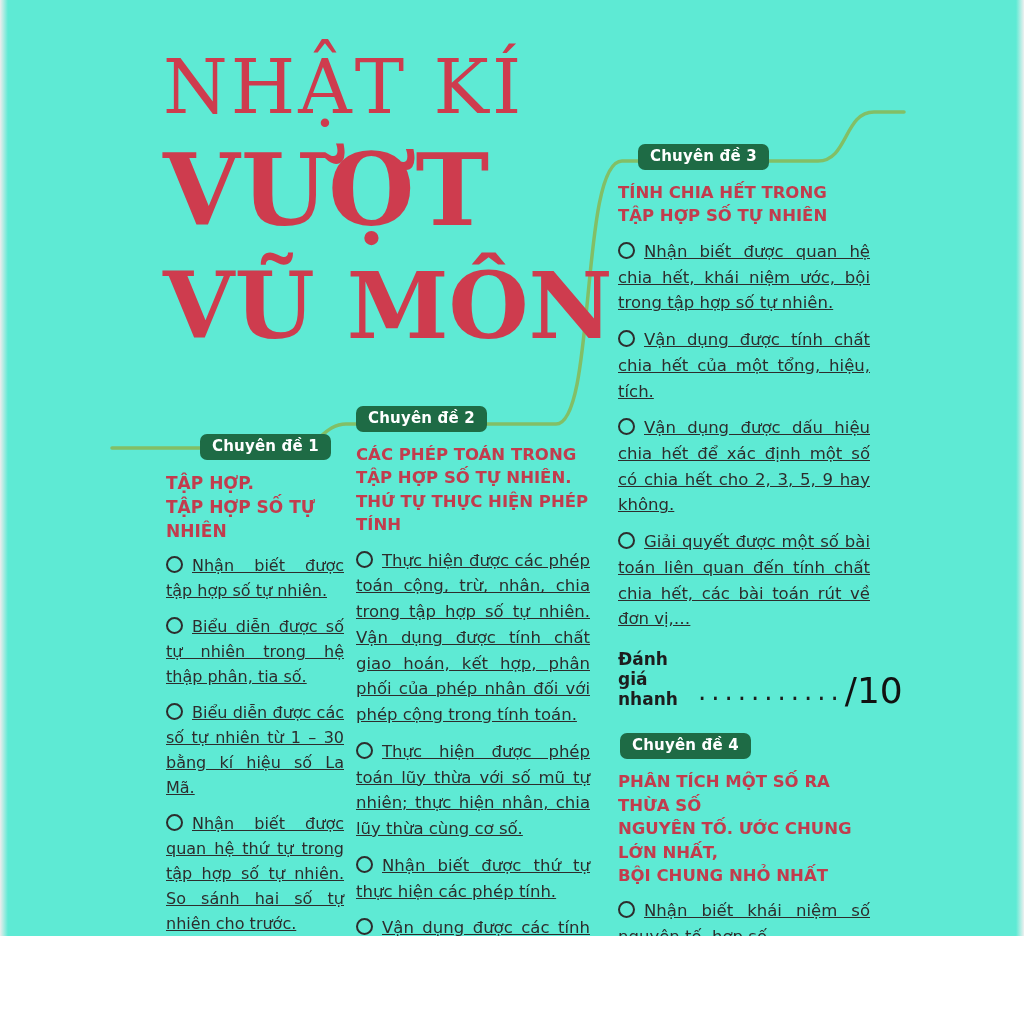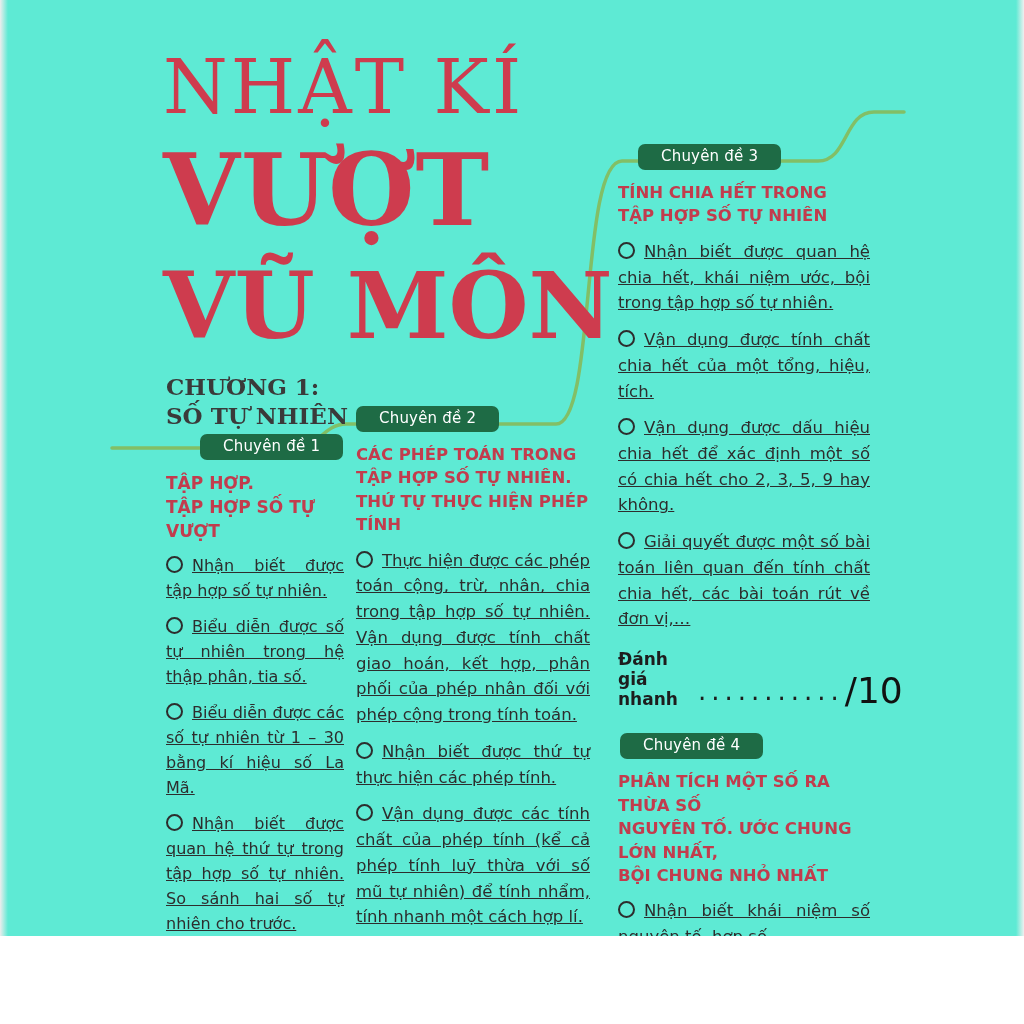--- a/index.html
+++ b/index.html
@@ -26,22 +26,22 @@
 
   #chapter{position:absolute;left:166px;top:372px;z-index:2;
     font-family:"DejaVu Serif","Liberation Serif",serif;
     font-weight:bold;font-size:23px;line-height:1.28;color:#3a3a3a;white-space:pre-line;}
 
   .col{position:absolute;z-index:2;}
   #col1{left:166px;top:434px;width:178px;}
   #col2{left:356px;top:406px;width:234px;}
   #col3{left:618px;top:144px;width:252px;}
 
-  .badge{display:inline-block;background:#1e6b45;color:#ffffff;font-weight:normal;
-    font-size:15px;padding:3px 23px 5px;border-radius:7px;letter-spacing:.2px;}
+  .badge{display:inline-block;background:#1e6b45;color:#ffffff;font-weight:bold;
+    font-size:15px;padding:3px 12px 5px;border-radius:7px;letter-spacing:.2px;}
   #col1 .badge{margin-left:34px;}
   #col3 .badge-a{margin-left:20px;}
   #col3 .badge-b{margin-left:2px;margin-top:24px;}
 
   .sec-heading{color:#c23c4d;font-weight:bold;font-size:17px;line-height:1.42;
     margin:11px 0 2px;white-space:pre-line;}
   #col2 .sec-heading,#col3 .sec-heading{font-size:16.5px;}
 
   .bullet{margin:11px 0;font-size:16px;line-height:1.56;text-align:justify;color:#2d2d2d;text-decoration:underline;}
   #col2 .bullet,#col3 .bullet{font-size:16.5px;}
@@ -68,40 +68,39 @@
   <svg id="flowline" width="1024" height="1024" viewBox="0 0 1024 1024">
     <path d="M 112 448 H 296 C 318 448 324 424 346 424 H 556 C 596 424 580 161 622 161 H 818 C 848 161 844 112 874 112 H 904" fill="none" stroke="#82bf66" stroke-width="3.5" stroke-linecap="round"></path>
   </svg>
 
   <div id="title">
     <span class="t1">NHẬT KÍ</span>
     <span class="t2">VƯỢT</span>
     <span class="t3">VŨ MÔN</span>
   </div>
 
-  <div id="chapter">CHƯƠNG 1:
-SỐ TỰ NHIÊN</div>
 
   <div class="col" id="col1">
     <span class="badge">Chuyên đề 1</span>
     <div class="sec-heading">TẬP HỢP.
-TẬP HỢP SỐ TỰ VƯỢT</div>
+TẬP HỢP SỐ TỰ NHIÊN</div>
     <p class="bullet"><span class="ring"></span><span>Nhận biết được tập hợp số tự nhiên.</span></p>
     <p class="bullet"><span class="ring"></span><span>Biểu diễn được số tự nhiên trong hệ thập phân, tia số.</span></p>
     <p class="bullet"><span class="ring"></span><span>Biểu diễn được các số tự nhiên từ 1 – 30 bằng kí hiệu số La Mã.</span></p>
     <p class="bullet"><span class="ring"></span><span>Nhận biết được quan hệ thứ tự trong tập hợp số tự nhiên. So sánh hai số tự nhiên cho trước.</span></p>
     
   </div>
 
   <div class="col" id="col2">
     <span class="badge">Chuyên đề 2</span>
     <div class="sec-heading">CÁC PHÉP TOÁN TRONG
 TẬP HỢP SỐ TỰ NHIÊN.
 THỨ TỰ THỰC HIỆN PHÉP TÍNH</div>
     <p class="bullet"><span class="ring"></span><span>Thực hiện được các phép toán cộng, trừ, nhân, chia trong tập hợp số tự nhiên. Vận dụng được tính chất giao hoán, kết hợp, phân phối của phép nhân đối với phép cộng trong tính toán.</span></p>
+    <p class="bullet"><span class="ring"></span><span>Thực hiện được phép toán lũy thừa với số mũ tự nhiên; thực hiện nhân, chia lũy thừa cùng cơ số.</span></p>
     <p class="bullet"><span class="ring"></span><span>Nhận biết được thứ tự thực hiện các phép tính.</span></p>
     <p class="bullet"><span class="ring"></span><span>Vận dụng được các tính chất của phép tính (kể cả phép tính luỹ thừa với số mũ tự nhiên) để tính nhẩm, tính nhanh một cách hợp lí.</span></p>
     
     
   </div>
 
   <div class="col" id="col3">
     <span class="badge badge-a">Chuyên đề 3</span>
     <div class="sec-heading">TÍNH CHIA HẾT TRONG
 TẬP HỢP SỐ TỰ NHIÊN</div>

